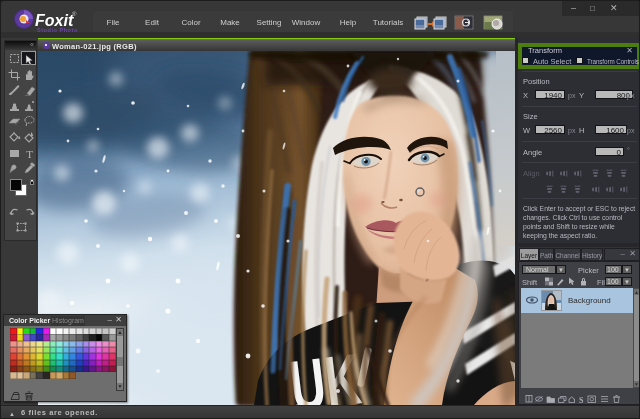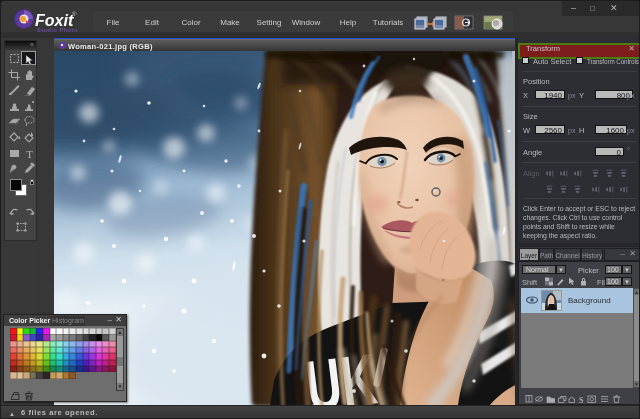--- a/index.html
+++ b/index.html
@@ -11,28 +11,28 @@
 #logo { position:absolute; left:8px; top:6px; }
 #menus { position:absolute; left:92px; top:10px; width:420px; height:24px; background:#3b3b3b; border-radius:4px; }
 .menu { position:absolute; top:0; height:24px; line-height:24px; font-size:8px; color:#cfcfcf; text-align:center; }
 #topicons { position:absolute; left:410px; top:14px; }
 #toolbar { position:absolute; left:2px; top:37px; width:35px; height:367px; background:#383838; }
 #toolpanel { position:absolute; left:1px; top:2px; width:33px; height:201px; background:#444444; border:1px solid #2a2a2a; }
 #toolhead { position:absolute; left:0; top:0; width:31px; height:9px; background:linear-gradient(#0c0c0c,#3a3a3a); color:#909090; font-size:7px; line-height:8px; text-align:right; padding-right:2px;}
 .tcell { position:absolute; width:15px; height:14px; color:#a2a2a2; text-align:center; }
 .tcell svg { display:block; margin:1px auto 0; }
 #selcell { position:absolute; left:16px; top:10px; width:15px; height:14px; background:#17171b; border:1px solid #9a9a9a; }
-#doc { position:absolute; left:37px; top:37px; width:477px; height:367px; background:#1d4ed8;margin-left:16px; }
+#doc { position:absolute; left:37px; top:37px; width:477px; height:367px; background:#84cc16; }
 #tabbar { position:absolute; left:0; top:1px; width:477px; height:12px; background:linear-gradient(#5c5c5c,#353535); border-top:1px solid #6a6a6a; }
 #tabbar .tico { position:absolute; left:5px; top:2px; width:7px; height:7px; border-radius:4px; background:radial-gradient(circle at 40% 40%, #e8e8ff 0 18%, #5b3ba0 19% 100%); }
 #tabbar .ttxt { position:absolute; left:14px; top:1px; font-size:7.5px; font-weight:bold; color:#e8e8e8; letter-spacing:0.3px; line-height:11px;}
 #photo { position:absolute; left:0; top:13px; }
 #rgap { position:absolute; left:514px; top:37px; width:3px; height:367px; background:#262629; }
 #rpanel { position:absolute; left:517px; top:37px; width:123px; height:367px; background:#2d2d34; }
-.rphead { position:absolute; left:0px; top:5px; width:123px; height:16px; background:#7f1d1d; border:2px solid #4d7c0f; color:#c9c9d2; font-size:7.5px; line-height:8px; padding-left:6px; }
+.rphead { position:absolute; left:0px; top:5px; width:123px; height:26px; background:#0f172a; border:4px solid #4d7c0f; color:#c9c9d2; font-size:7.5px; line-height:8px; padding-left:6px; }
 .rlabel { position:absolute; font-size:7.5px; color:#b9b9c2; white-space:nowrap; }
 .rinput { position:absolute; height:9px; background:#b9b9b9; border:1px solid #141418; color:#18181c; font-size:8px; line-height:9px; text-align:right; padding-right:2px; }
 .runit { position:absolute; font-size:7px; color:#8a8a94; }
 .rsep { position:absolute; left:4px; width:115px; height:1px; background:#3c3c44; }
 .chk { position:absolute; width:7px; height:7px; background:#cacaca; border:1px solid #111; }
 #ltabs { position:absolute; left:0; top:209px; width:123px; height:14px; background:#303036; }
 .ltab { position:absolute; top:1px; height:13px; font-size:6.5px; line-height:13px; text-align:center; background:#37373e; color:#9a9aa4; border:1px solid #1f1f24; }
 .ltab.act { background:#9c9c9c; color:#17171b; }
 #lpanel { position:absolute; left:0; top:223px; width:123px; height:144px; background:#3f3f46; border:1px solid #1f1f24; }
 .drop { position:absolute; height:9px; background:#6e6e6e; border:1px solid #17171b; color:#d6d6d6; font-size:7px; line-height:8px; padding-left:3px; }

